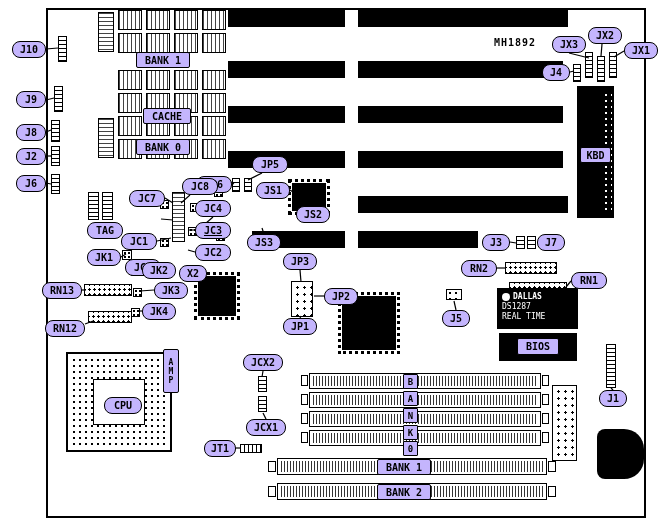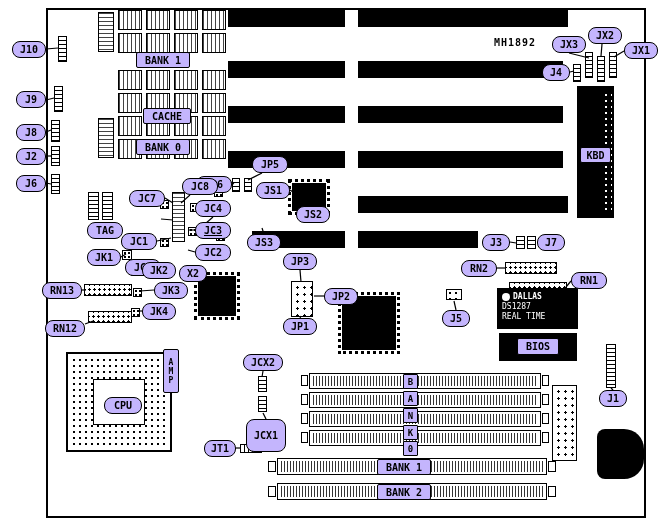--- a/index.html
+++ b/index.html
@@ -279,19 +279,19 @@
   <div class="callout" style="left:537px;top:234px;width:28px;height:17px;">J7</div>
   <div class="callout" style="left:461px;top:260px;width:36px;height:17px;">RN2</div>
   <div class="callout" style="left:571px;top:272px;width:36px;height:17px;">RN1</div>
   <div class="callout" style="left:442px;top:310px;width:28px;height:17px;">J5</div>
   <div class="callout sq" style="left:517px;top:338px;width:42px;height:17px;border-width:1px;">BIOS</div>
   <div class="callout" style="left:599px;top:390px;width:28px;height:17px;">J1</div>
 
   <div class="callout" style="left:104px;top:397px;width:38px;height:17px;">CPU</div>
   <div class="callout sq vtext" style="left:163px;top:349px;width:16px;height:44px;font-size:8px;border-width:1px;">AMP</div>
   <div class="callout" style="left:243px;top:354px;width:40px;height:17px;">JCX2</div>
-  <div class="callout" style="left:246px;top:419px;width:40px;height:33px;">JCX1</div>
+  <div class="callout" style="left:246px;top:419px;width:40px;height:17px;">JCX1</div>
   <div class="callout" style="left:204px;top:440px;width:32px;height:17px;">JT1</div>
 
   <div class="callout sq" style="left:377px;top:459px;width:54px;height:16px;border-width:1px;">BANK 1</div>
   <div class="callout sq" style="left:377px;top:484px;width:54px;height:16px;border-width:1px;">BANK 2</div>
 
 </div>
 
 </body></html>

